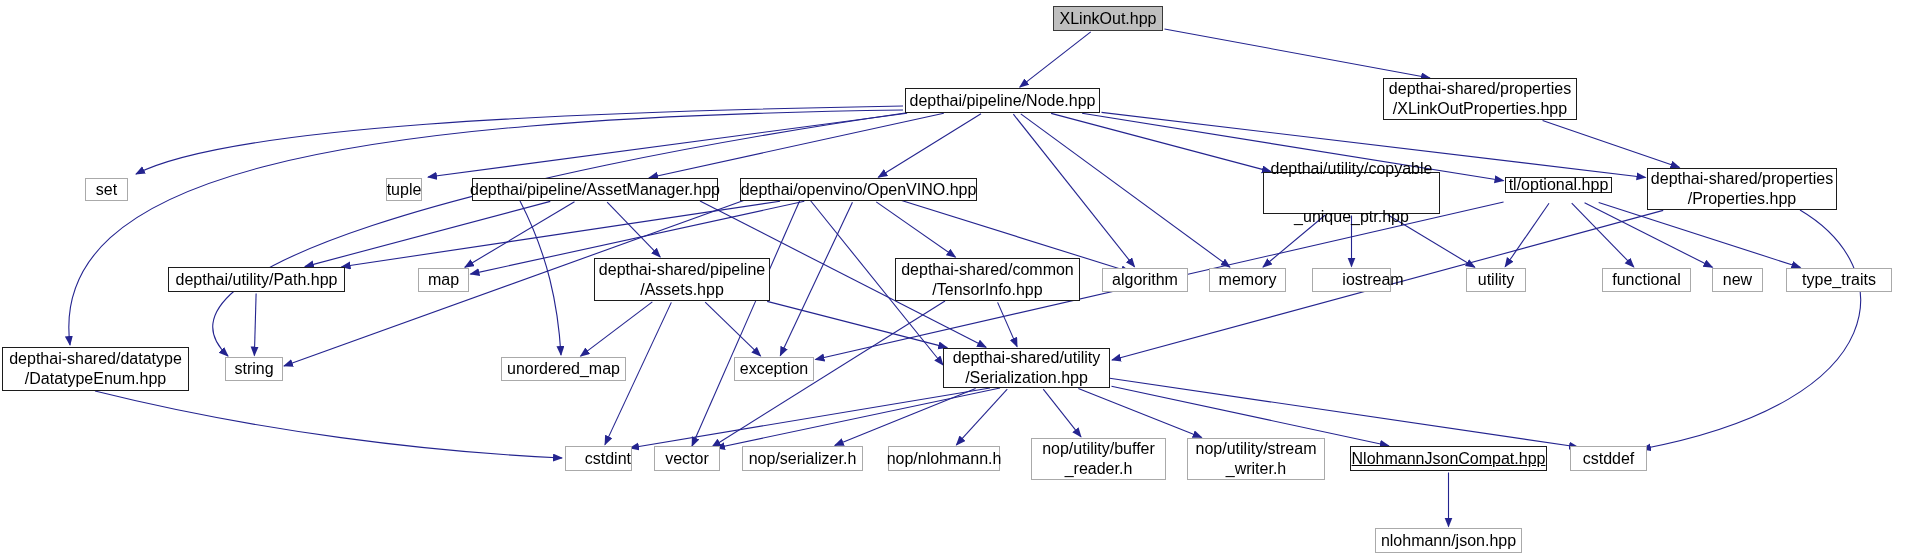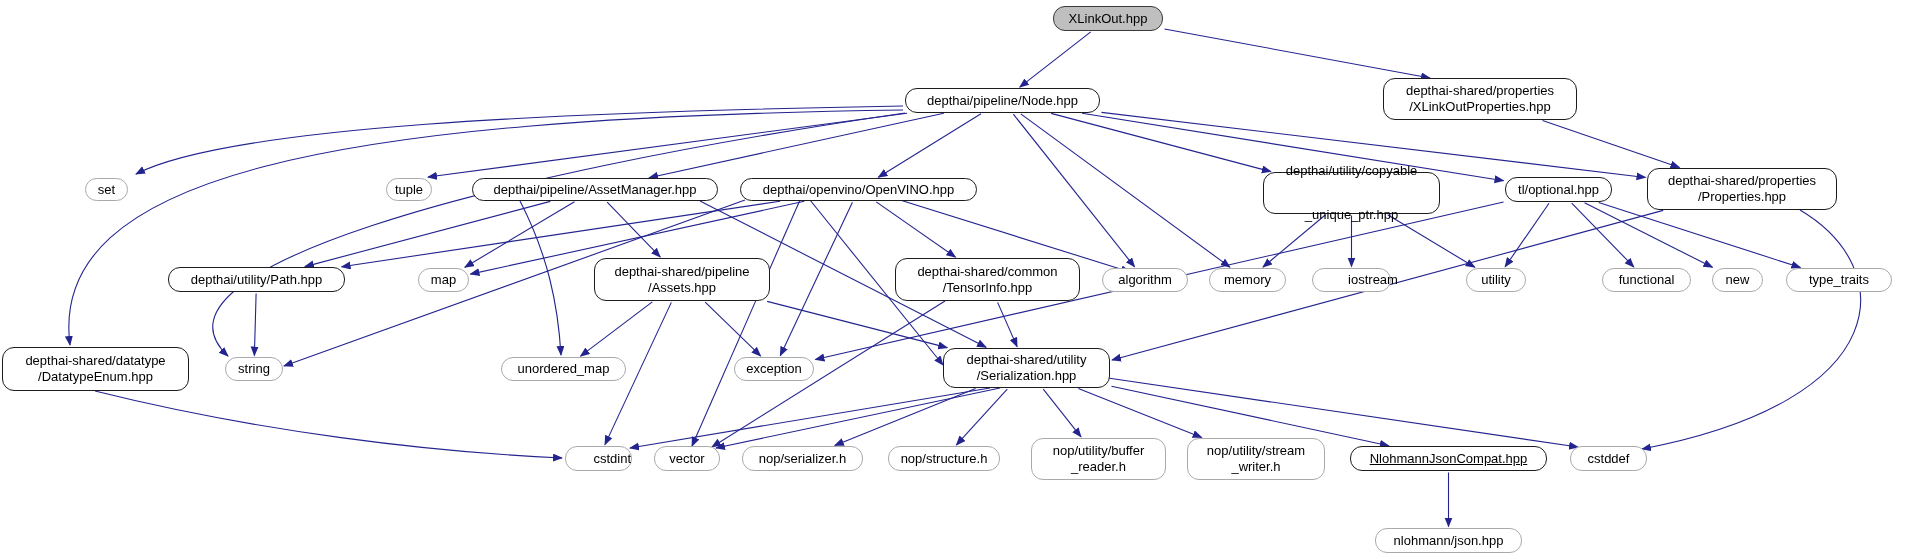--- a/index.html
+++ b/index.html
@@ -10,24 +10,23 @@
     font-family:"Liberation Sans","DejaVu Sans",sans-serif;
     overflow:hidden;
   }
   #edge-layer{position:absolute;left:0;top:0;width:1907px;height:559px;}
   .gnode{
     position:absolute;
     box-sizing:border-box;
     background:#ffffff;
     display:flex;flex-direction:column;
     align-items:center;justify-content:center;
-    font-size:13px;line-height:1.22;
+    font-size:16px;line-height:1.22;
     color:#000000;white-space:nowrap;
     text-align:center;
-    border-radius:12px;
   }
   .gnode.linked{border:1px solid #1c1c1c;}
   .gnode.plain{border:1px solid #aaaaaa;}
   .gnode.highlight{border:1px solid #3a3a3a;background:#bfbfbf;}
   .gnode span{display:block;pointer-events:none;}
 </style>
 </head>
 <body>
 
 <div id="canvas">
@@ -101,34 +100,34 @@
       <div class="gnode linked" style="left: 905px; top: 88px; width: 195px; height: 25px;">
         <span>depthai/pipeline/Node.hpp</span>
       </div>
       <div class="gnode linked" style="left: 1383px; top: 78px; width: 194px; height: 42px;">
         <span>depthai-shared/properties</span>
         <span>/XLinkOutProperties.hpp</span>
       </div>
       <div class="gnode plain" style="left: 85px; top: 178px; width: 43px; height: 23px;">
         <span>set</span>
       </div>
-      <div class="gnode plain" style="left: 386px; top: 178px; width: 46px; height: 23px;">
+      <div class="gnode plain" style="left: 386px; top: 178px; width: 36px; height: 23px;">
         <span>tuple</span>
       </div>
       <div class="gnode linked" style="left: 472px; top: 178px; width: 246px; height: 23px;">
         <span>depthai/pipeline/AssetManager.hpp</span>
       </div>
       <div class="gnode linked" style="left: 740px; top: 178px; width: 237px; height: 23px;">
         <span>depthai/openvino/OpenVINO.hpp</span>
       </div>
       <div class="gnode linked" style="left: 1263px; top: 172px; width: 177px; height: 42px; gap: 28px;">
         <span>depthai/utility/copyable</span>
         <span>_unique_ptr.hpp</span>
       </div>
-      <div class="gnode linked" style="left: 1505px; top: 177px; width: 107px; height: 25px; justify-content: center;">
+      <div class="gnode linked" style="left: 1505px; top: 177px; width: 107px; height: 16px; justify-content: center;">
         <span>tl/optional.hpp</span>
       </div>
       <div class="gnode linked" style="left: 1647px; top: 168px; width: 190px; height: 42px;">
         <span>depthai-shared/properties</span>
         <span>/Properties.hpp</span>
       </div>
       <div class="gnode linked" style="left: 168px; top: 267px; width: 177px; height: 25px;">
         <span>depthai/utility/Path.hpp</span>
       </div>
       <div class="gnode plain" style="left: 418px; top: 268px; width: 51px; height: 24px;">
@@ -183,21 +182,21 @@
       <div class="gnode plain" style="left: 565px; top: 446px; width: 67px; height: 25px; align-items: flex-end;">
         <span>cstdint</span>
       </div>
       <div class="gnode plain" style="left: 654px; top: 446px; width: 66px; height: 25px;">
         <span>vector</span>
       </div>
       <div class="gnode plain" style="left: 742px; top: 446px; width: 121px; height: 25px;">
         <span>nop/serializer.h</span>
       </div>
       <div class="gnode plain" style="left: 888px; top: 446px; width: 112px; height: 25px;">
-        <span>nop/structure.h</span>
+        <span>nop/nlohmann.h</span>
       </div>
       <div class="gnode plain" style="left: 1031px; top: 438px; width: 135px; height: 42px;">
         <span>nop/utility/buffer</span>
         <span>_reader.h</span>
       </div>
       <div class="gnode plain" style="left: 1187px; top: 438px; width: 138px; height: 42px;">
         <span>nop/utility/stream</span>
         <span>_writer.h</span>
       </div>
       <div class="gnode linked" style="left: 1350px; top: 446px; width: 197px; height: 25px; text-decoration: underline;">

